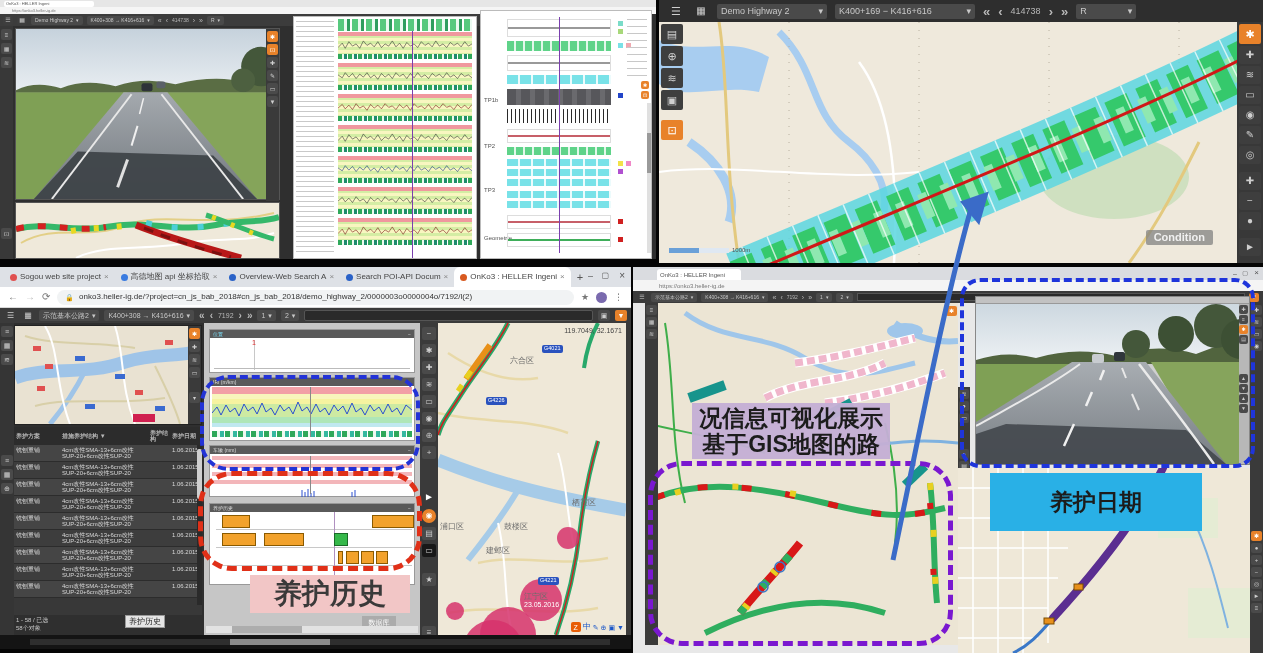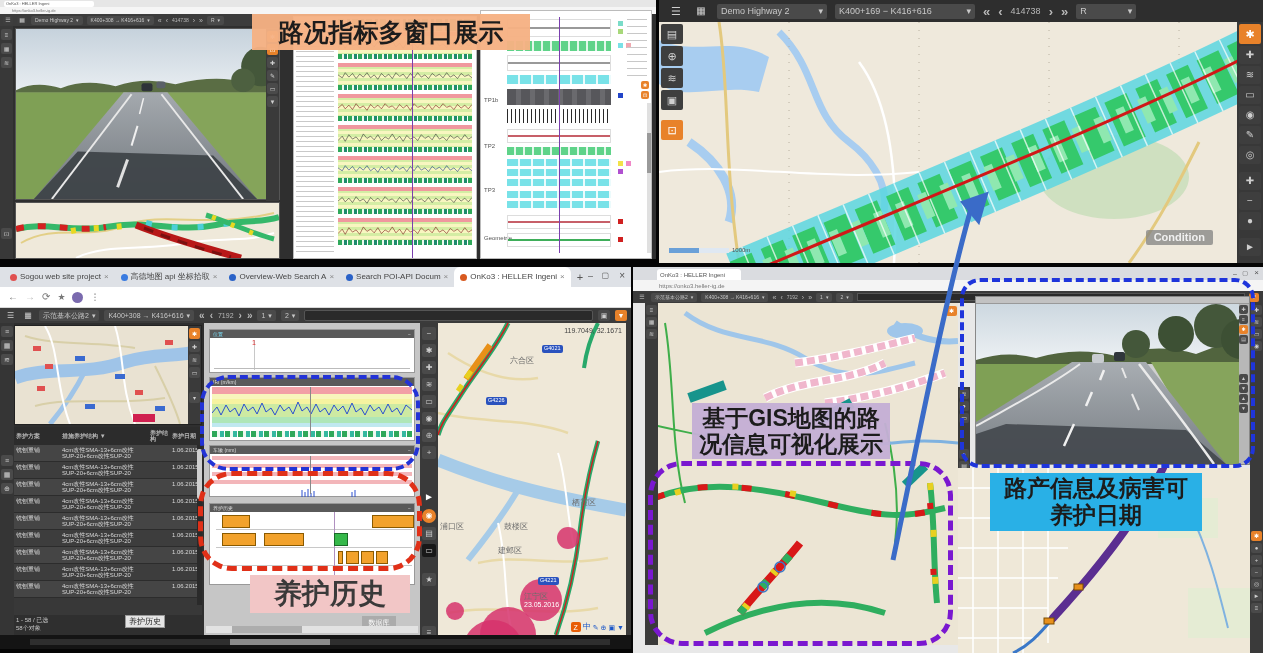--- a/index.html
+++ b/index.html
@@ -214,23 +214,20 @@
     <span class="lg" style="right:28px;top:208px;background:#d02020"></span>
     <span class="lg" style="right:28px;top:226px;background:#d02020"></span>
     <div class="abs" style="right:4px;top:8px;width:20px;height:60px;background:repeating-linear-gradient(180deg,#c8c8c8 0 1px,rgba(0,0,0,0) 1px 7px)"></div>
     <span class="i orange" style="position:absolute;right:2px;top:70px;width:8px;height:8px;font-size:5px">✱</span>
     <span class="i orange" style="position:absolute;right:2px;top:80px;width:8px;height:8px;font-size:5px">⊡</span>
     <div class="abs" style="right:0;top:92px;width:4px;height:150px;background:#e0e0e0">
         <div style="margin-top:30px;height:40px;background:#9a9a9a"></div>
       </div>
   </div>
 
-  <div class="lbl" style="left:252px;top:14px;width:278px;height:36px;background:rgba(246,177,131,0.96);font-size:25px">
-    <span>路况指标多窗口展示</span>
-  </div>
 </div>
 
 <div class="q" id="q-tr" style="left:659px;top:0;width:604px;height:263px;background:#efe9dc">
   <div class="abs flex" style="left:0;top:0;width:604px;height:22px;background:#2e2e2e;gap:8px;padding:0 8px">
     <span class="i" style="width:18px;height:14px;font-size:11px;background:none">☰</span>
     <span class="i" style="width:16px;height:13px;font-size:10px;background:none">▦</span>
     <span class="chip" style="height:15px;font-size:9px;min-width:110px;justify-content:space-between">
         <span>Demo Highway 2</span>
         <span>▾</span>
       </span>
@@ -329,20 +326,24 @@
     <span style="font-size:11px;color:#555;margin-left:6px">+</span>
     <span class="abs" style="right:38px;top:5px;font-size:9px;color:#555">–</span>
     <span class="abs" style="right:22px;top:5px;font-size:8px;color:#555">▢</span>
     <span class="abs" style="right:6px;top:4px;font-size:10px;color:#555">×</span>
   </div>
 
   <div class="abs flex" style="left:0;top:20px;width:631px;height:21px;background:#fff;gap:7px;padding:0 8px;border-bottom:1px solid #d8d8d8">
     <span style="color:#777;font-size:10px">←</span>
     <span style="color:#bbb;font-size:10px">→</span>
     <span style="color:#777;font-size:10px">⟳</span>
+    <div class="flex" style="flex:1;height:15px;background:#f1f3f4;border-radius:8px;padding:0 8px;gap:5px">
+      <span style="font-size:7px;color:#555">🔒</span>
+      <span style="font-size:8px;color:#333;white-space:nowrap;overflow:hidden">onko3.heller-ig.de/?project=cn_js_bab_2018#cn_js_bab_2018/demo_highway_2/0000003o0000004o/7192/l(2)</span>
+    </div>
     <span style="color:#777;font-size:9px">★</span>
     <span style="width:11px;height:11px;border-radius:50%;background:#7a6aae;display:inline-block"></span>
     <span style="color:#555;font-size:9px">⋮</span>
   </div>
 
   <div class="abs flex" style="left:0;top:41px;width:631px;height:15px;background:#3b3b3b;gap:5px;padding:0 4px">
     <span class="i" style="width:13px;height:11px;font-size:8px;background:none">☰</span>
     <span class="i" style="width:12px;height:11px;font-size:8px;background:none">▦</span>
     <span class="chip" style="height:11px;font-size:7px">
         <span>示范基本公路2</span>
@@ -584,21 +585,21 @@
       <circle cx="103" cy="277" r="21" fill="#d6336c" opacity="0.85"></circle>
       <circle cx="70" cy="312" r="28" fill="#d6336c" opacity="0.85"></circle>
       <circle cx="17" cy="288" r="9" fill="#d6336c" opacity="0.85"></circle>
       <circle cx="55" cy="327" r="30" fill="#d6336c" opacity="0.85"></circle>
     </svg>
     <span class="abs" style="right:4px;top:4px;font-size:7px;color:#444">119.7049, 32.1671</span>
     <span class="dist" style="left:72px;top:34px">六合区</span>
     <span class="dist" style="left:2px;top:200px">浦口区</span>
     <span class="dist" style="left:134px;top:176px">栖霞区</span>
     <span class="dist" style="left:66px;top:200px">鼓楼区</span>
-    <span class="dist" style="left:60px;top:224px">建邺区</span>
+    <span class="dist" style="left:48px;top:224px">建邺区</span>
     <span class="dist" style="left:86px;top:270px">江宁区</span>
     <span class="badge" style="left:104px;top:22px">G4021</span>
     <span class="badge" style="left:48px;top:74px">G4226</span>
     <span class="badge" style="left:100px;top:254px">G4221</span>
     <span class="abs" style="left:86px;top:278px;font-size:7px;color:#fff">23.05.2016</span>
     <div class="abs flex" style="right:2px;bottom:3px;gap:2px">
       <span class="i" style="width:10px;height:10px;background:#e85d04;font-size:7px;color:#fff">Z</span>
       <span style="font-size:8px;color:#1a56c8">中</span>
       <span style="font-size:7px;color:#1a56c8">✎</span>
       <span style="font-size:7px;color:#1a56c8">⊕</span>
@@ -775,27 +776,26 @@
     <span class="i orange" style="width:11px;height:10px;margin:180px 1px 2px;font-size:6px">✱</span>
     <span class="i lt" style="width:11px;height:10px;margin:2px 1px;font-size:6px">●</span>
     <span class="i lt" style="width:11px;height:10px;margin:2px 1px;font-size:6px">+</span>
     <span class="i lt" style="width:11px;height:10px;margin:2px 1px;font-size:6px">−</span>
     <span class="i lt" style="width:11px;height:10px;margin:2px 1px;font-size:6px">◎</span>
     <span class="i lt" style="width:11px;height:10px;margin:2px 1px;font-size:6px">►</span>
     <span class="i lt" style="width:11px;height:10px;margin:2px 1px;font-size:6px">≡</span>
   </div>
 
   <div class="lbl" style="left:59px;top:136px;width:198px;height:56px;background:rgba(196,175,212,0.96);font-size:23px;gap:3px;z-index:20">
+    <span>况信息可视化展示</span>
     <span>基于GIS地图的路</span>
-    <span>况信息可视化展示</span>
   </div>
   <div class="dash" style="left:15px;top:194px;width:305px;height:185px;border:5px dashed #7a18d0;border-radius:34px"></div>
   <div class="dash" style="left:327px;top:11px;width:295px;height:190px;border:4px dashed #1f35db;border-radius:20px"></div>
   <div class="lbl" style="left:357px;top:206px;width:212px;height:58px;background:#29b0e6;font-size:23px;gap:4px;z-index:20">
-    <span>路产信息及病害可</span>
     <span>养护日期</span>
   </div>
 </div>
 
 <svg class="abs" width="1263" height="653" viewBox="0 0 1263 653" style="left:0;top:0;pointer-events:none;z-index:40">
   <defs>
     <marker id="ah" markerWidth="7" markerHeight="7" refX="3.5" refY="2.5" orient="auto">
       <polygon points="0,5 3.5,0 7,5" fill="#3a6bc8"></polygon>
     </marker>
   </defs>

